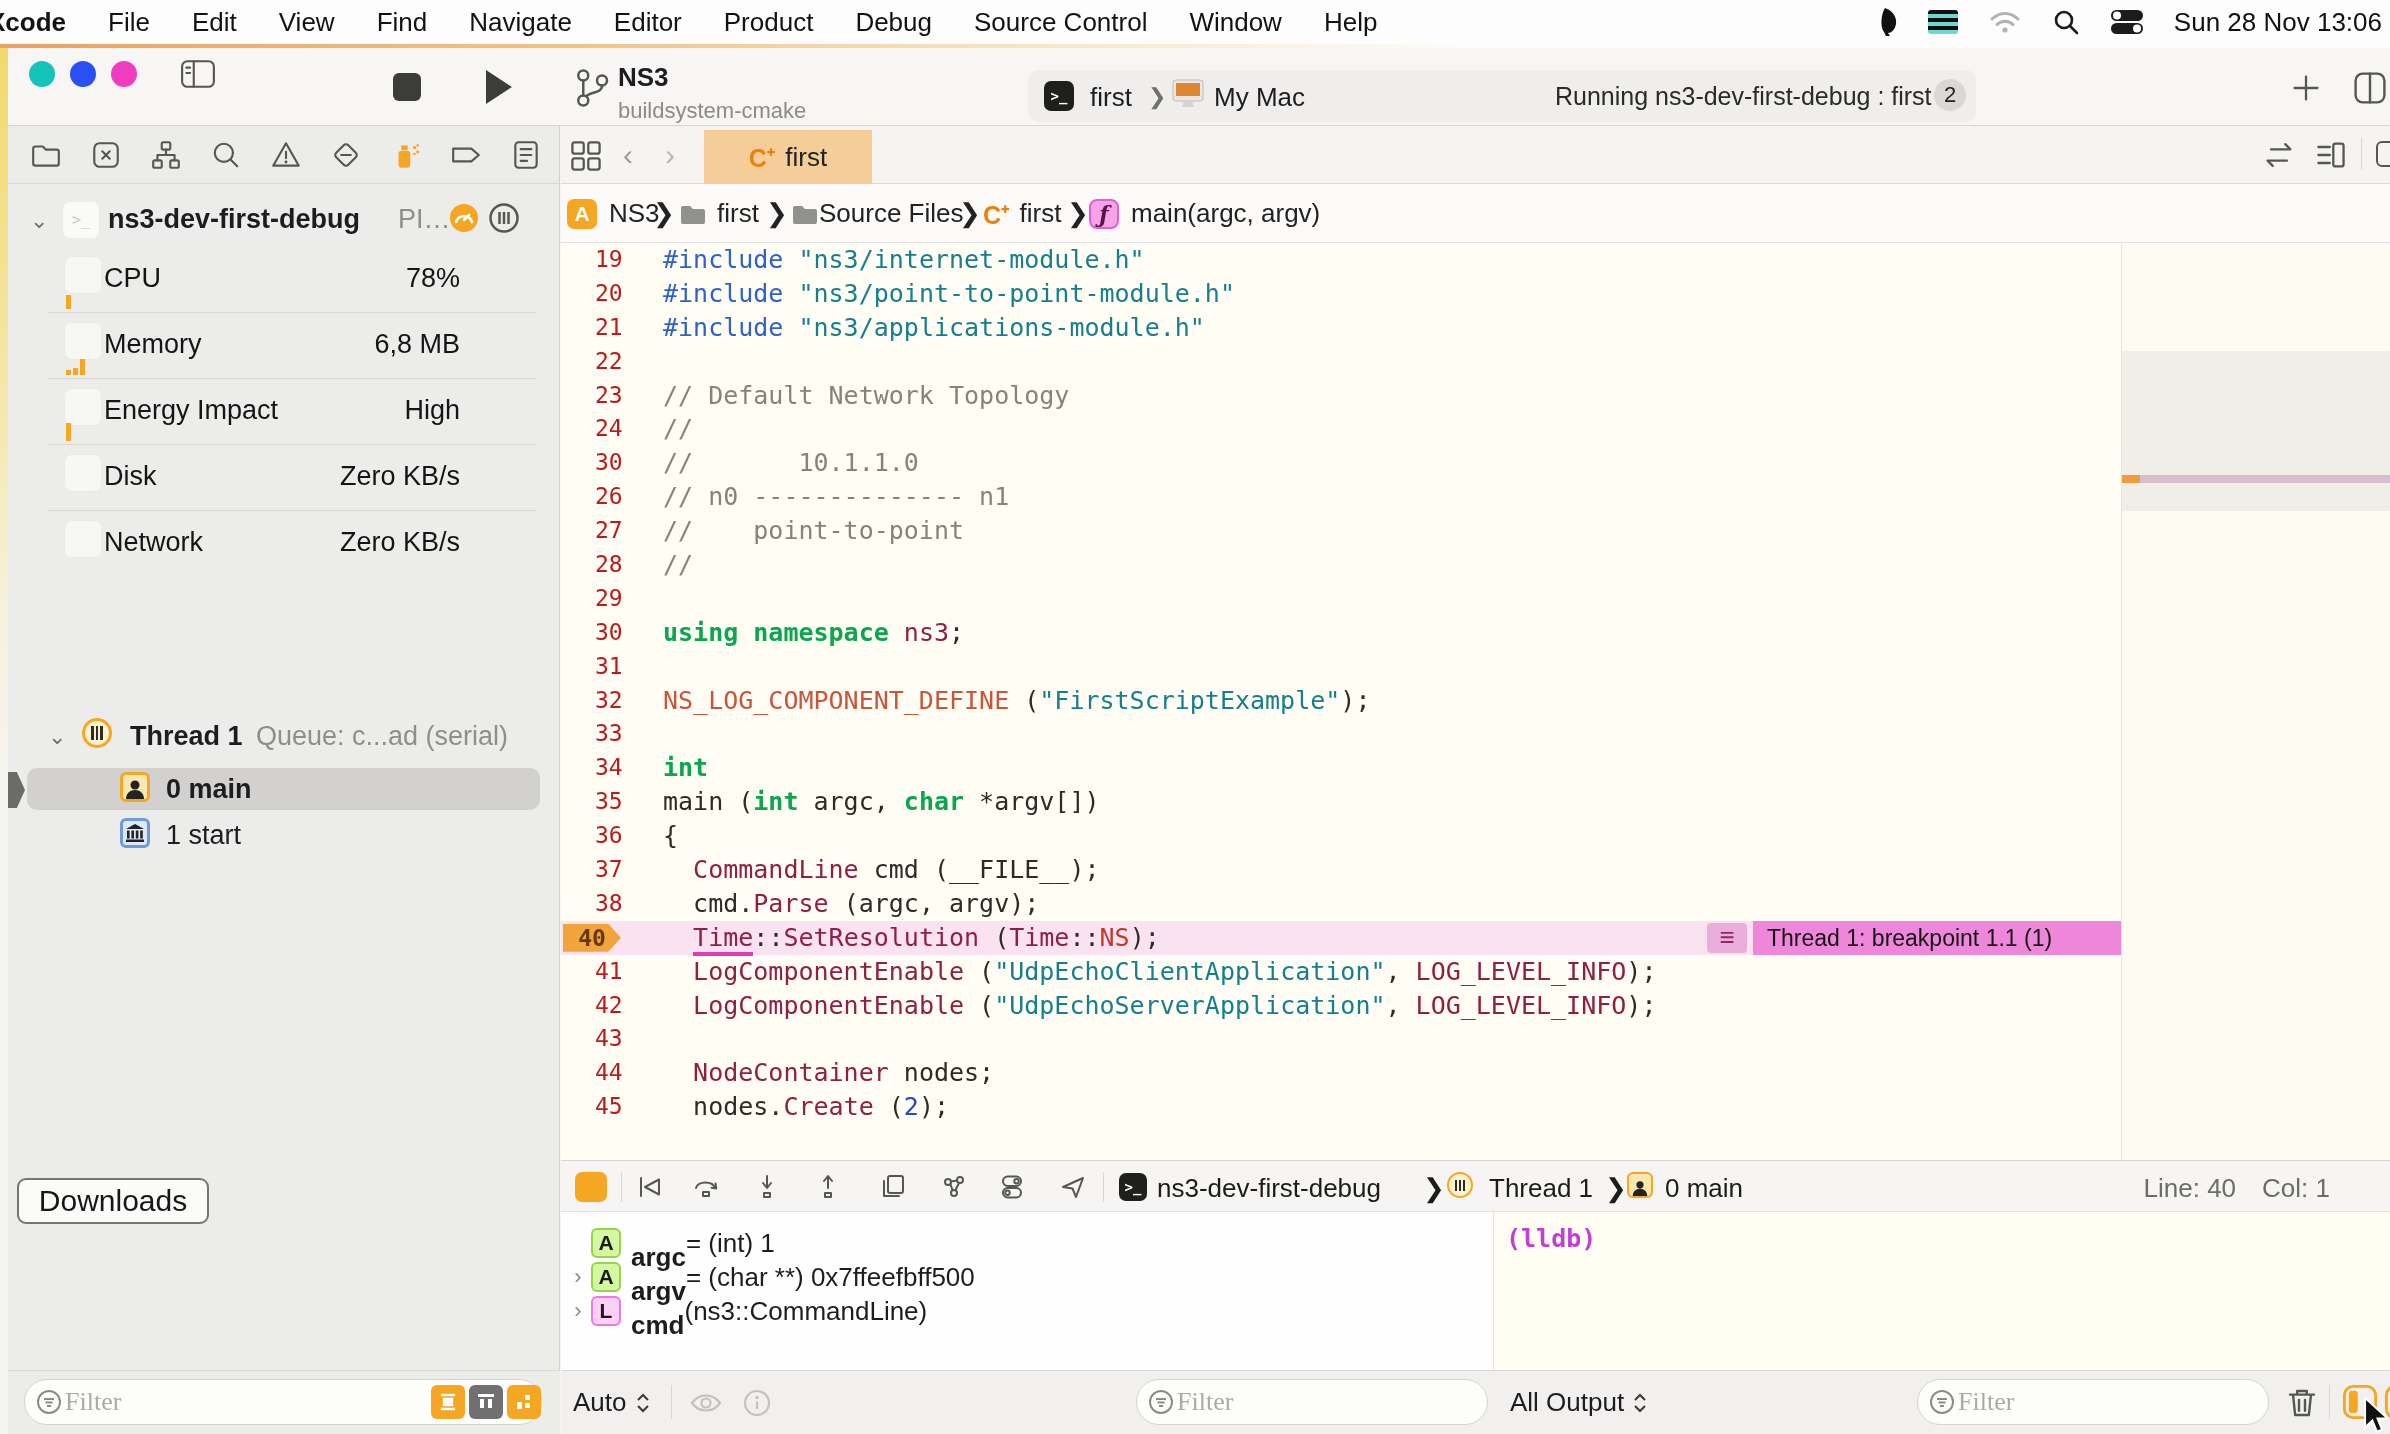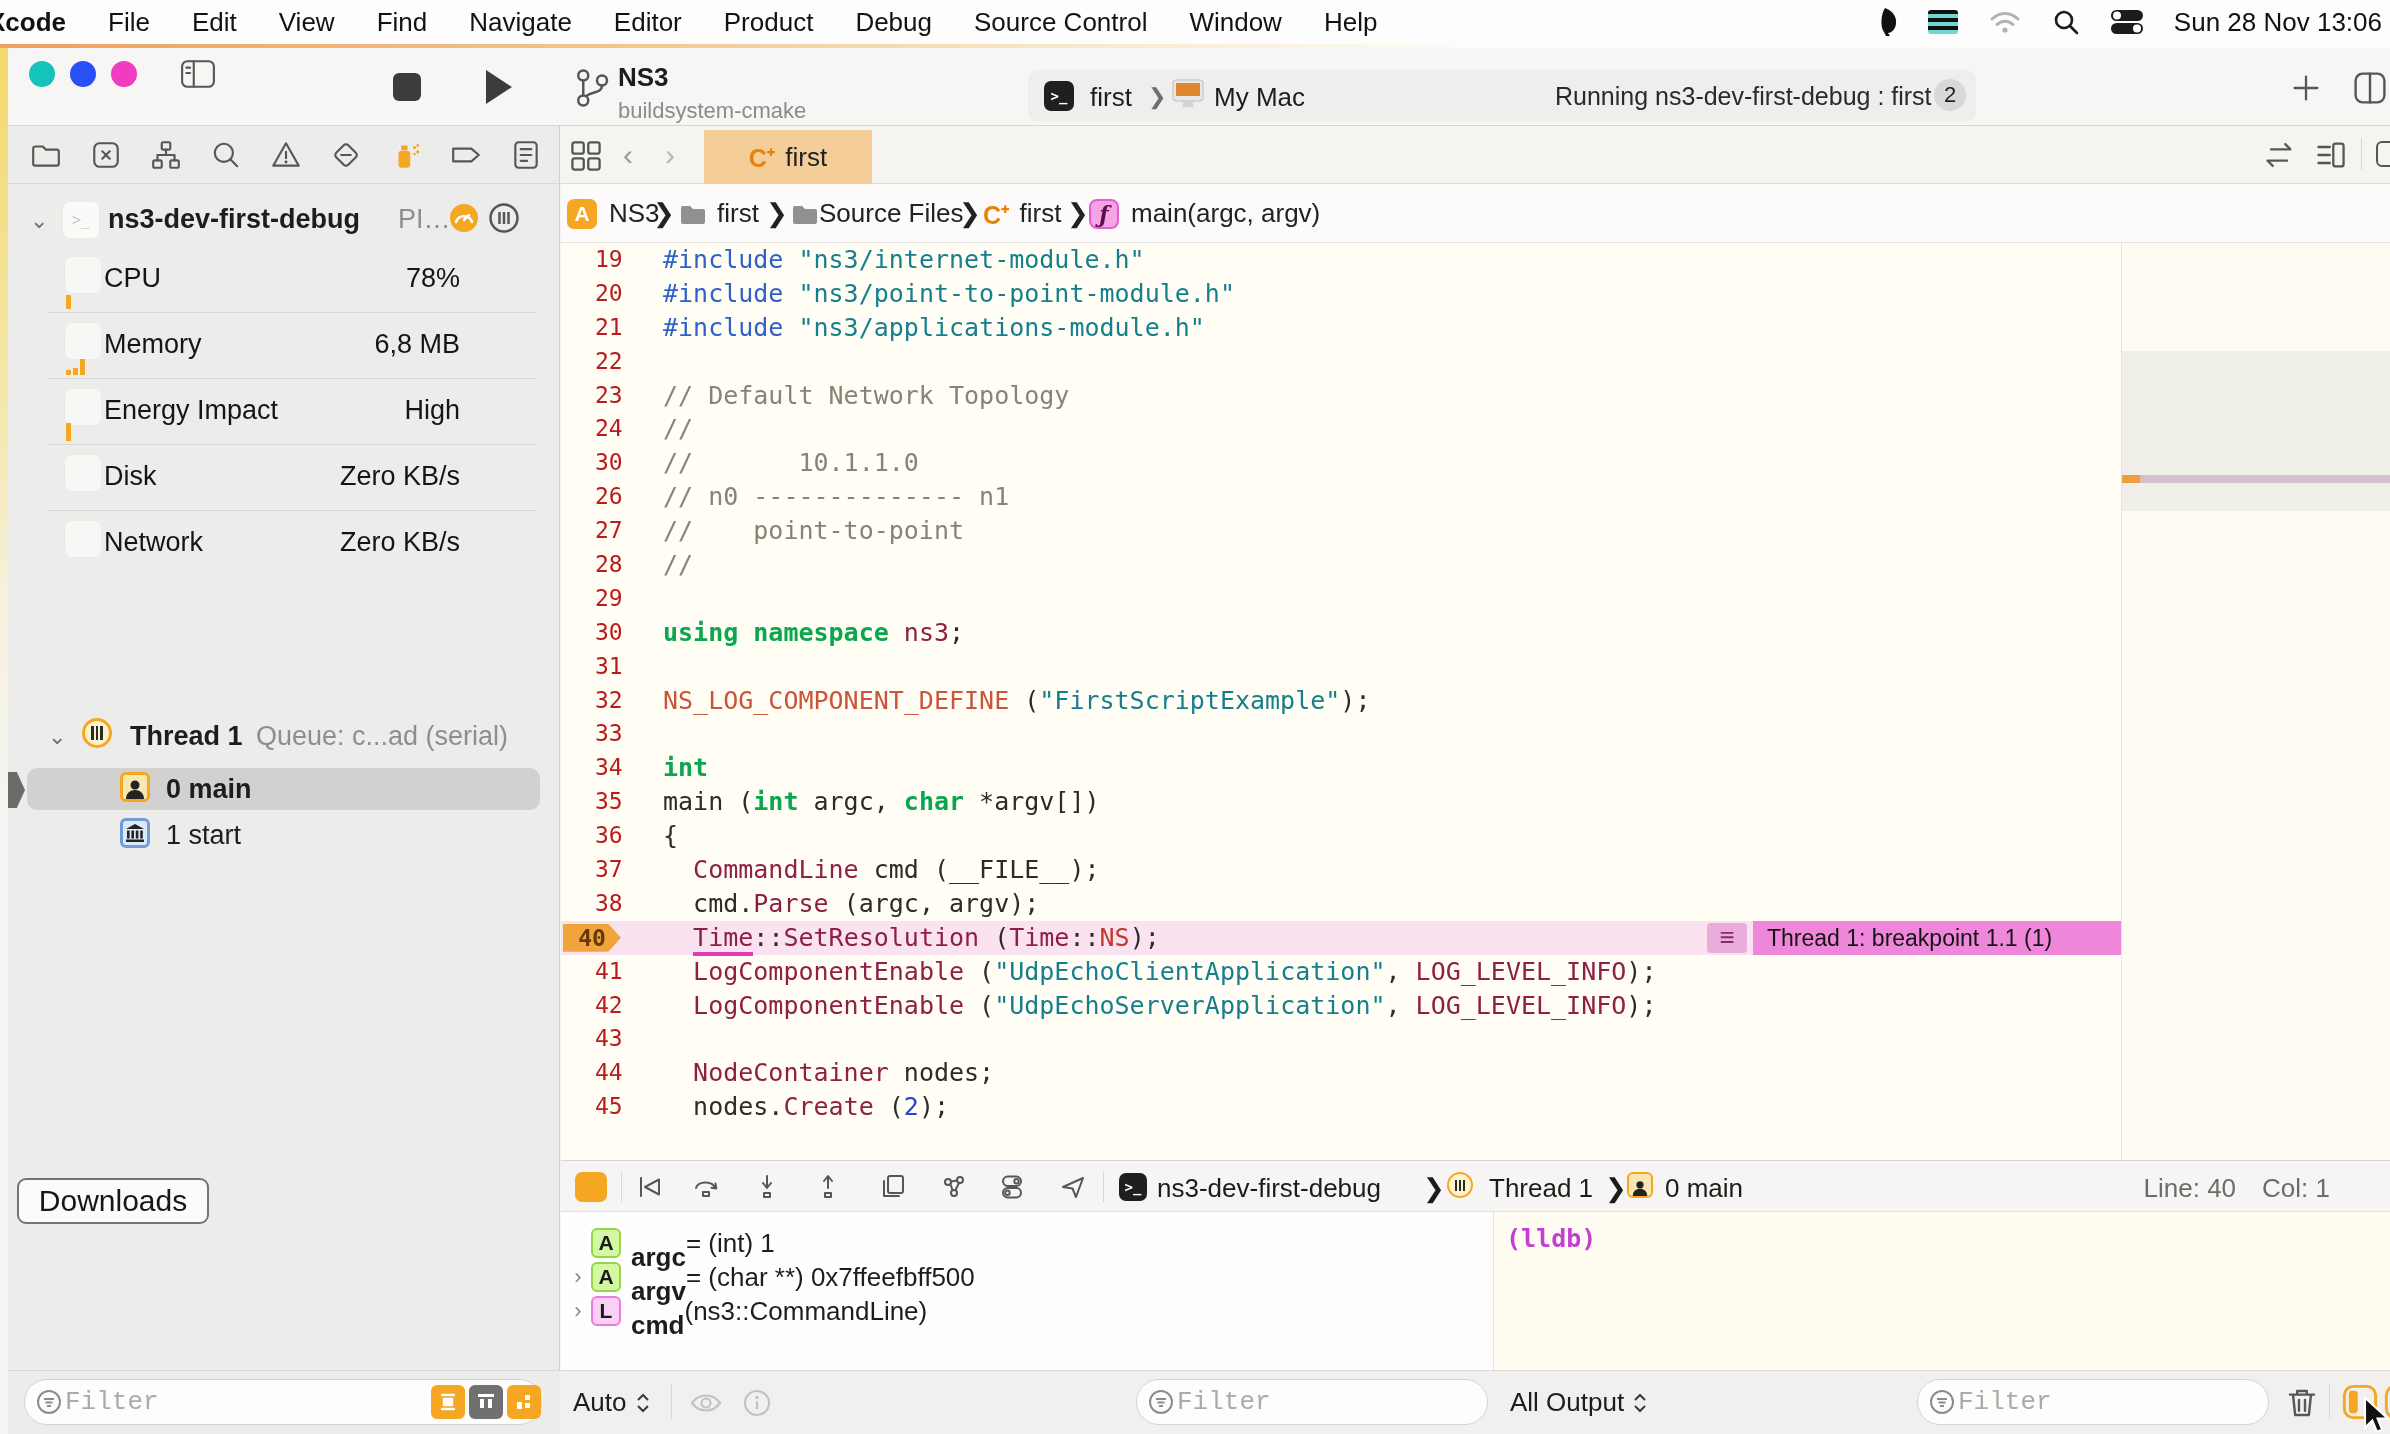--- a/index.html
+++ b/index.html
@@ -53,21 +53,21 @@
   .chev{color:#6f6f6d;font-size:22px;}
   #selrow{left:19px;top:642px;width:513px;height:42px;background:#d2d1cf;border-radius:10px;}
   #frame-pointer{left:0px;top:646px;width:17px;height:36px;background:#6b6b69;
      clip-path:polygon(0 0,52% 0,100% 50%,52% 100%,0 100%);}
   #downloads-btn{left:9px;top:1052px;width:192px;height:46px;background:#fbfbfa;border:2.5px solid #757573;
      border-radius:9px;font-size:30px;display:flex;align-items:center;justify-content:center;color:#161616;}
   #sb-filterbar{position:absolute;left:0;top:1244px;width:552px;height:64px;border-top:1px solid #d9d8d6;background:#ececea;}
   .filterfield{position:absolute;height:46px;background:#fdfdfc;border:1px solid #d5d4d2;border-radius:23px;
      display:flex;align-items:center;padding-left:10px;}
   .filterfield input{border:0;outline:0;background:transparent;font-size:26px;color:#333;width:60%;
-     font-family:Liberation Mono, monospace;}
+     font-family:Liberation Serif, serif;}
   .filterfield input::placeholder{color:#aaaaa8;}
   .sq34{width:34px;height:34px;border-radius:6px;flex:none;display:flex;align-items:center;justify-content:center;}
   .sq-or{background:#f5a623;}
   .sq-gr{background:#707070;}
 
   
   #tabrow{left:561px;top:126px;width:1829px;height:58px;background:#f5f4f1;border-bottom:1px solid #dcdbd9;}
   #tab-first{left:704px;top:130px;width:168px;height:54px;background:#f4cd99;
      display:flex;align-items:center;justify-content:center;gap:10px;font-size:26px;color:#222;}
   .cppbadge{color:#e8820c;font-weight:700;font-size:25px;}

